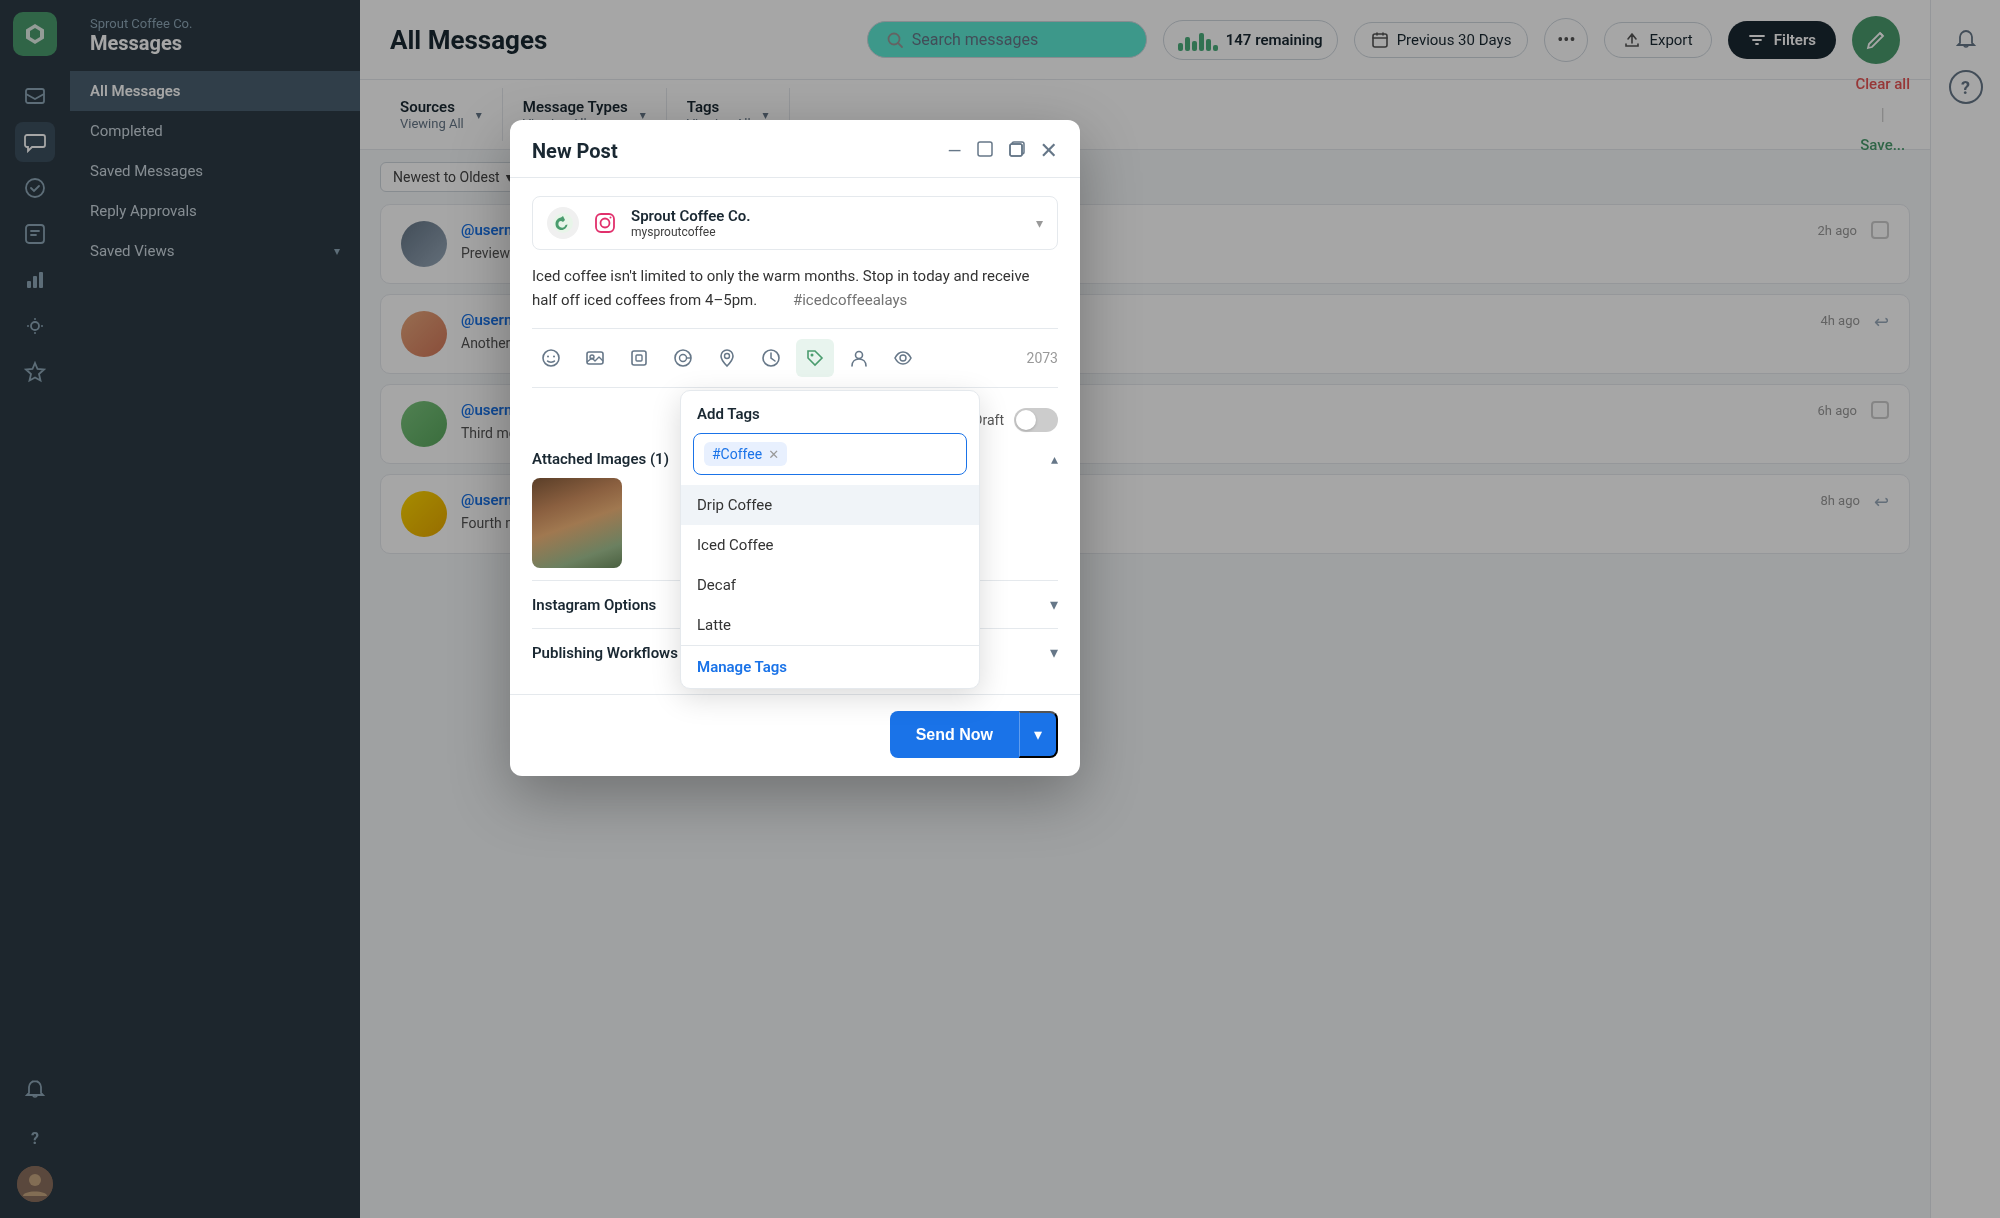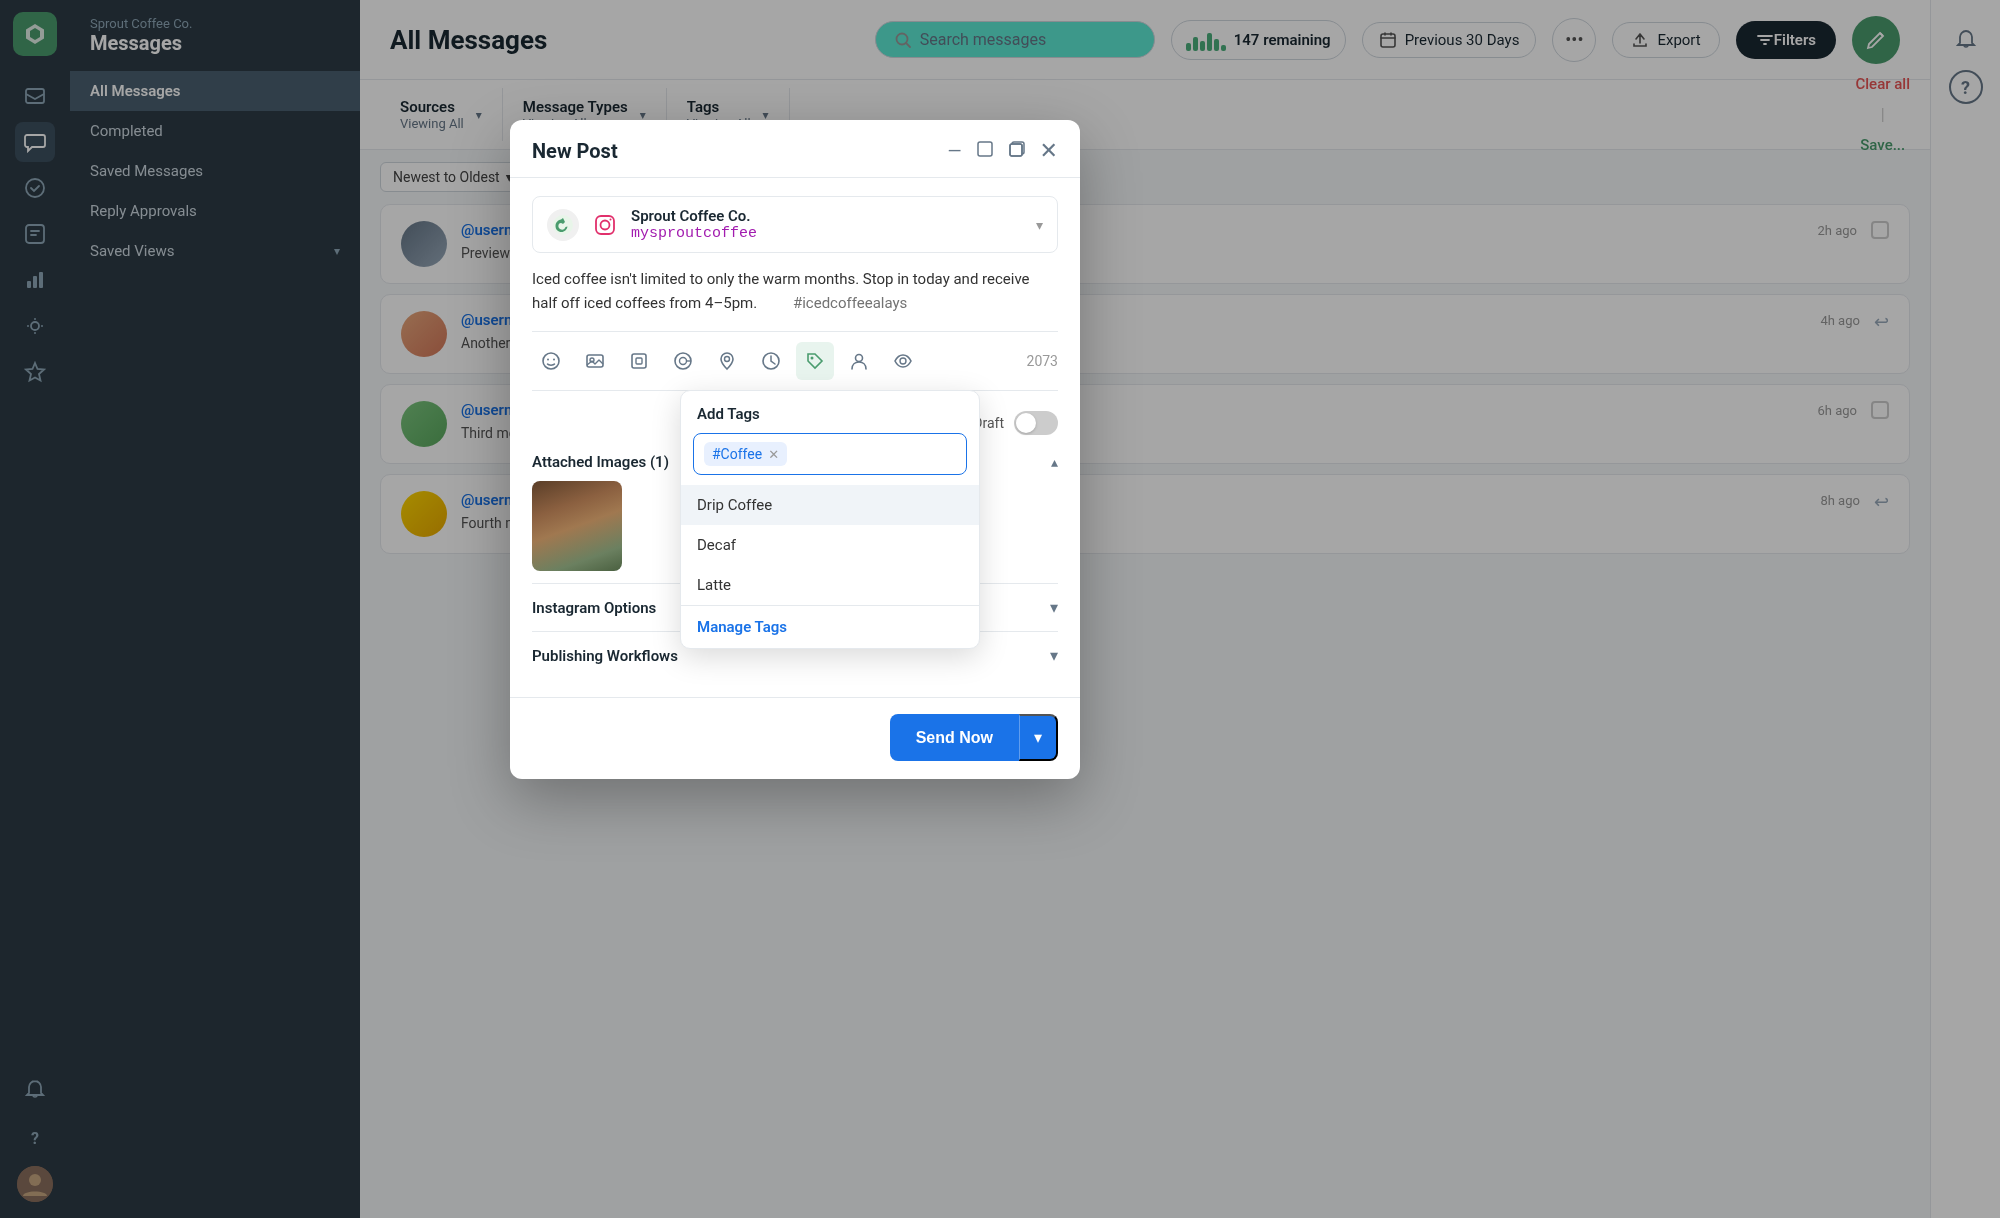--- a/index.html
+++ b/index.html
@@ -35,21 +35,21 @@
     .page-title { font-size: 26px; font-weight: 700; color: #1a2832; margin-right: auto; }
     .search-box { display: flex; align-items: center; gap: 8px; border: 1px solid #d0d7de; border-radius: 24px; padding: 8px 18px; min-width: 280px; background: #5eead4; cursor: text; }
     .search-box-text { color: #667788; font-size: 16px; }
     .remaining-badge { display: flex; align-items: center; gap: 8px; border: 1px solid #d0d7de; border-radius: 24px; padding: 8px 14px; cursor: pointer; }
     .bar-chart-mini { display: flex; align-items: flex-end; gap: 2px; height: 22px; }
     .bar-chart-mini span { width: 5px; background: #4caf7d; border-radius: 2px; }
     .remaining-text { font-size: 15px; color: #1a2832; font-weight: 600; }
     .date-btn { display: flex; align-items: center; gap: 8px; border: 1px solid #d0d7de; border-radius: 24px; padding: 8px 16px; cursor: pointer; font-size: 15px; color: #1a2832; }
     .icon-btn { width: 44px; height: 44px; border: 1px solid #d0d7de; border-radius: 50%; display: flex; align-items: center; justify-content: center; cursor: pointer; font-size: 18px; color: #555; }
     .export-btn { display: flex; align-items: center; gap: 8px; border: 1px solid #d0d7de; border-radius: 24px; padding: 8px 18px; cursor: pointer; font-size: 15px; color: #1a2832; }
-    .filters-btn { display: flex; align-items: center; background: #1a2832; border-radius: 24px; padding: 10px 20px; cursor: pointer; font-size: 15px; color: #fff; font-weight: 600; }
+    .filters-btn { display: flex; align-items: center; gap: 8px; background: #1a2832; border-radius: 24px; padding: 10px 20px; cursor: pointer; font-size: 15px; color: #fff; font-weight: 600; }
     .edit-btn { width: 48px; height: 48px; background: #4a9c6e; border-radius: 50%; display: flex; align-items: center; justify-content: center; cursor: pointer; color: #fff; font-size: 22px; }
 
     
     .filter-bar { height: 70px; background: #fff; border-bottom: 1px solid #e5e9ed; display: flex; align-items: center; padding: 0 20px; gap: 0; flex-shrink: 0; }
     .filter-dropdown { display: flex; align-items: center; gap: 8px; padding: 10px 20px; cursor: pointer; border-right: 1px solid #e5e9ed; }
     .filter-label { font-size: 15px; font-weight: 600; color: #1a2832; }
     .filter-sub { font-size: 13px; color: #667788; }
     .filter-caret { color: #667788; font-size: 12px; margin-left: 4px; }
     .filter-actions { margin-left: auto; display: flex; align-items: center; gap: 12px; flex-direction: column; }
     .clear-all-btn { color: #e85555; font-size: 15px; cursor: pointer; font-weight: 500; }
@@ -82,21 +82,21 @@
     .modal-close { color: #667788; cursor: pointer; font-size: 22px; font-weight: 300; }
 
     .modal-body { padding: 18px 22px; }
 
     
     .account-row { display: flex; align-items: center; justify-content: space-between; border: 1px solid #e5e9ed; border-radius: 8px; padding: 10px 14px; margin-bottom: 14px; cursor: pointer; }
     .account-info { display: flex; align-items: center; gap: 10px; }
     .account-icon { width: 32px; height: 32px; background: #f0f0f0; border-radius: 50%; display: flex; align-items: center; justify-content: center; font-size: 18px; }
     .instagram-icon { color: #e1306c; }
     .account-name { font-size: 15px; font-weight: 600; color: #1a2832; }
-    .account-handle { font-size: 15px; color: #a21caf; font-family: Liberation Mono, monospace; }
+    .account-handle { font-size: 12px; color: #404040; }
     .account-chevron { color: #999; font-size: 14px; }
 
     
     .post-text { font-size: 15px; line-height: 1.6; color: #333; margin-bottom: 16px; }
     .post-text .hashtag { color: #737373; margin-left: 32px; }
 
     
     .post-toolbar { display: flex; align-items: center; gap: 6px; padding: 10px 0; border-top: 1px solid #e5e9ed; border-bottom: 1px solid #e5e9ed; margin-bottom: 10px; }
     .toolbar-btn { width: 38px; height: 38px; display: flex; align-items: center; justify-content: center; border-radius: 6px; cursor: pointer; color: #667788; font-size: 19px; }
     .toolbar-btn.active { background: #e8f4ee; color: #4a9c6e; }
@@ -556,19 +556,20 @@
     <div class="tags-header">Add Tags</div>
     <div class="tags-input-row">
       <div class="tag-chip">
         <span>#Coffee</span>
         <span class="tag-chip-remove">✕</span>
       </div>
       <input class="tags-input" type="text" style="">
     </div>
     <ul class="tags-list">
       <li class="tags-list-item hovered">Drip Coffee</li>
+      <li class="tags-list-item">Iced Coffee</li>
       <li class="tags-list-item">Decaf</li>
       <li class="tags-list-item">Latte</li>
     </ul>
     <div class="tags-manage">Manage Tags</div>
   </div>
 
 </div>
 
 </body></html>

